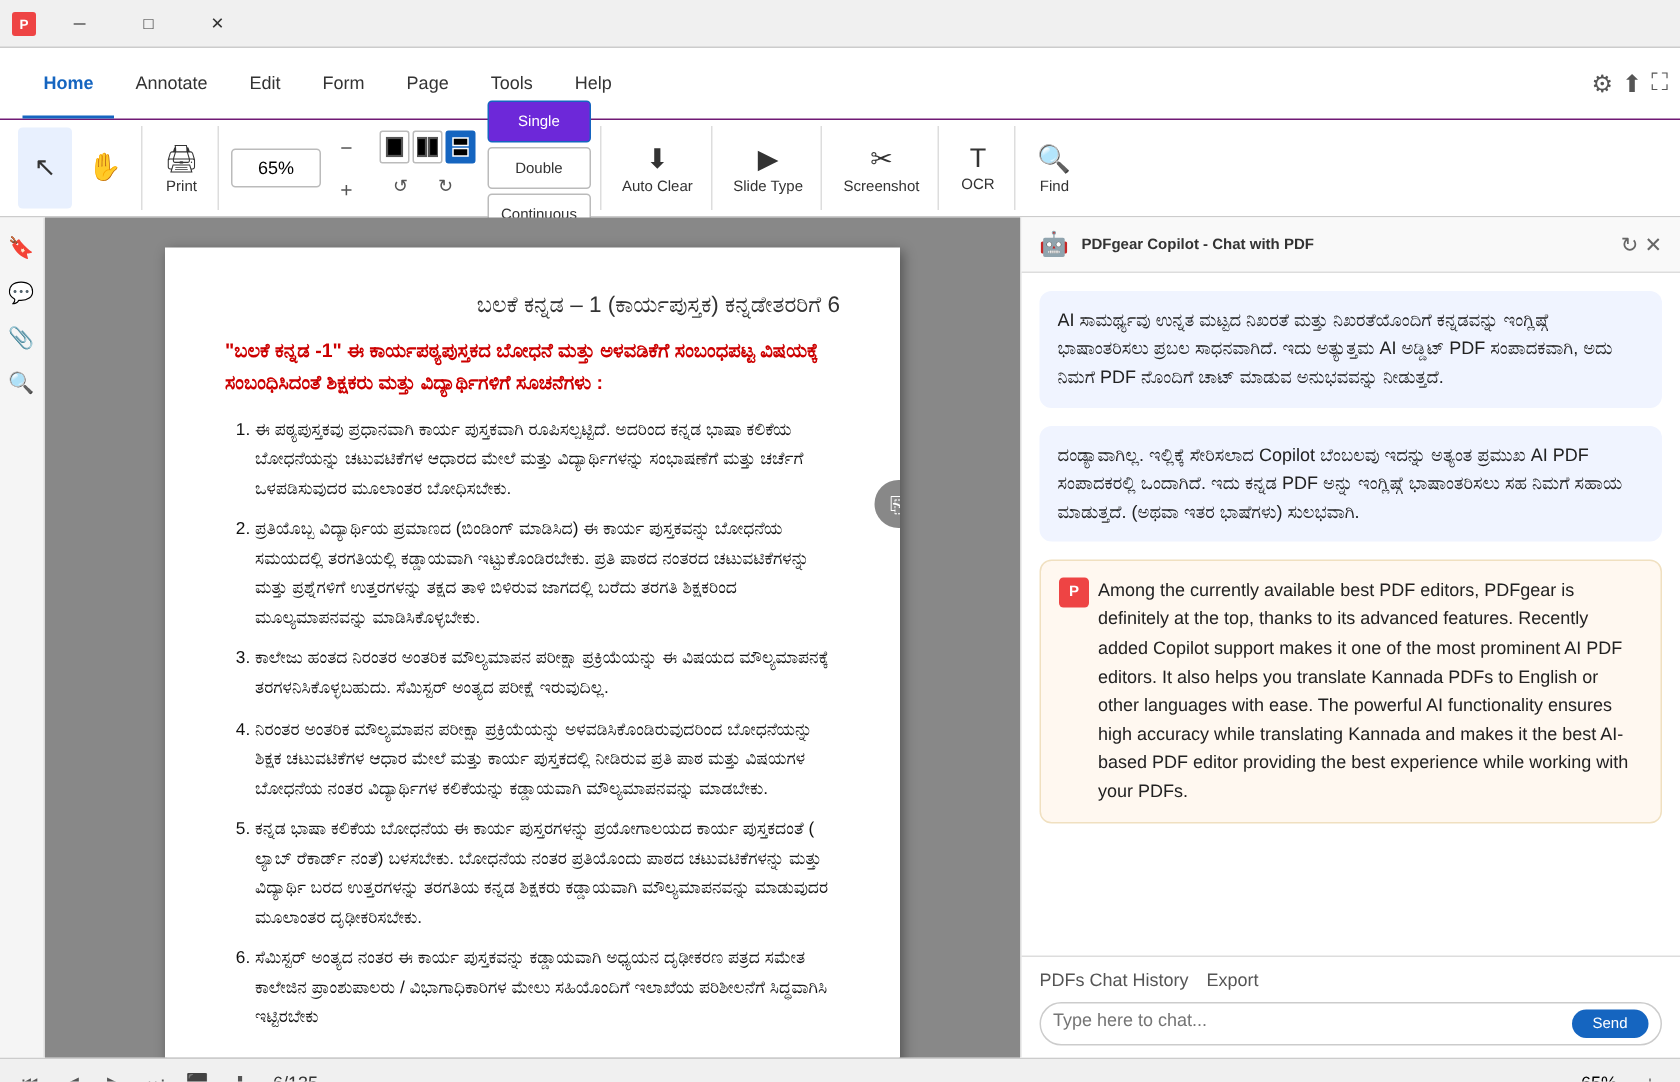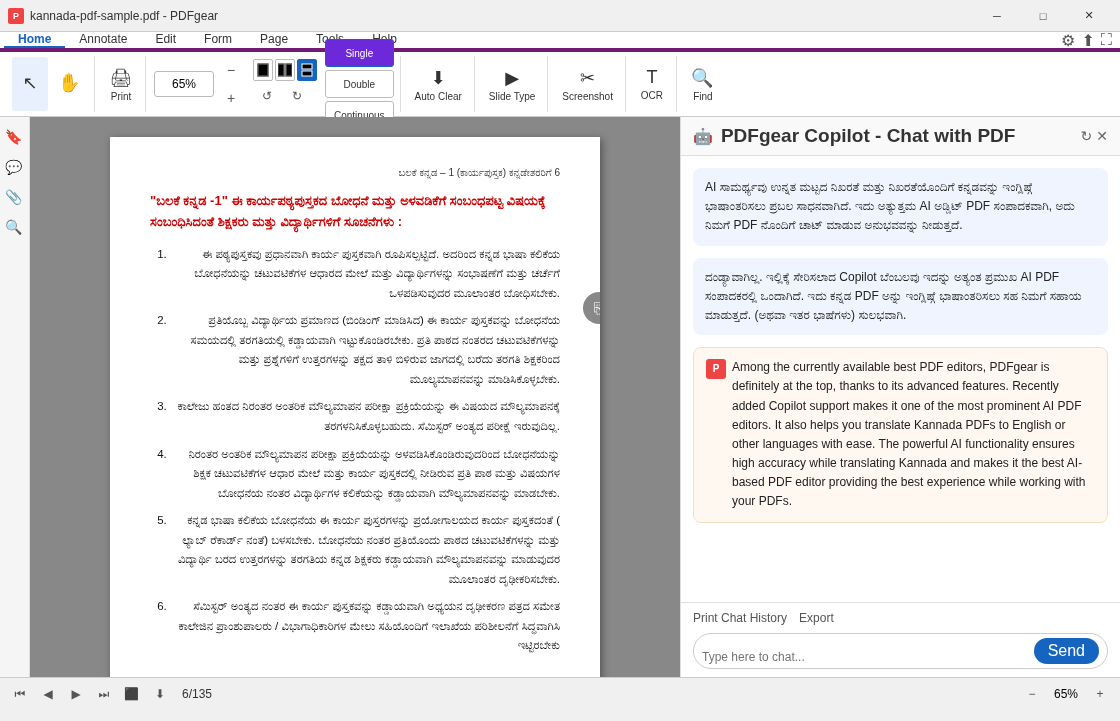--- a/index.html
+++ b/index.html
@@ -19,23 +19,23 @@
     #titlebar .win-controls { display: flex; gap: 0; }
     #titlebar .win-btn { width: 46px; height: 32px; display: flex; align-items: center; justify-content: center; cursor: pointer; font-size: 11px; color: #333; }
 
     
     #ribbon {
       background: #fff;
       border-bottom: 1px solid #ccc;
     }
     #ribbon-tabs {
       display: flex;
-      height: 20px;
-      border-bottom: 4px solid #701a75;
-      padding-left: 4px;
+      height: 48px;
+      border-bottom: 1px solid #701a75;
+      padding-left: 15px;
     }
     .ribbon-tab {
       padding: 0 14px;
       display: flex;
       align-items: center;
       font-size: 12px;
       cursor: pointer;
       color: #333;
       border-bottom: 2px solid transparent;
     }
@@ -166,40 +166,39 @@
       min-height: 640px;
       padding: 30px 40px;
       box-shadow: 2px 2px 8px rgba(0,0,0,0.4);
       position: relative;
       overflow: hidden;
     }
 
     
     .pdf-header {
       text-align: right;
-      font-size: 10px;
+      font-size: 15px;
       color: #333;
       margin-bottom: 12px;
       font-family: Arial, sans-serif;
     }
     .pdf-title {
       color: #c00;
       font-size: 13px;
       font-weight: bold;
       line-height: 1.6;
       margin-bottom: 12px;
     }
     .pdf-list {
       font-size: 11.5px;
       line-height: 1.7;
       color: #111;
     }
     .pdf-list ol {
       padding-left: 20px;
-      text-align: right;
     }
     .pdf-list li {
       margin-bottom: 8px;
     }
 
     
     #copilot-panel {
       width: 440px;
       background: #fff;
       border-left: 1px solid #ddd;
@@ -209,21 +208,21 @@
     #copilot-header {
       display: flex;
       align-items: center;
       padding: 8px 12px;
       border-bottom: 1px solid #ddd;
       background: #f9f9f9;
       gap: 8px;
     }
     #copilot-header .header-title {
       flex: 1;
-      font-size: 19px;
+      font-size: 10px;
       font-weight: 600;
       color: #333;
     }
     #copilot-header .header-icons {
       display: flex;
       gap: 4px;
     }
     #copilot-messages {
       flex: 1;
       overflow-y: auto;
@@ -274,40 +273,40 @@
     .copilot-action-btn {
       font-size: 12px;
       color: #555;
       cursor: pointer;
       background: none;
       border: none;
       padding: 0;
     }
     #chat-input-area {
       display: flex;
-      align-items: flex-end;
+      align-items: flex-start;
       border: 1px solid #ccc;
       border-radius: 20px;
       padding: 4px 8px;
       gap: 4px;
     }
     #chat-input {
       flex: 1;
       border: none;
       outline: none;
       font-size: 12px;
       color: #999;
     }
     #send-btn {
       background: #1565c0;
       color: white;
       border: none;
       border-radius: 15px;
       padding: 4px 14px;
-      font-size: 16px;
+      font-size: 10px;
       cursor: pointer;
     }
 
     
     #bottom-bar {
       height: 32px;
       background: #f0f0f0;
       border-top: 1px solid #ccc;
       display: flex;
       align-items: center;
@@ -368,21 +367,20 @@
       cursor: pointer;
       color: white;
       font-size: 14px;
     }
   </style>
 </head>
 <body>
 
 <div id="titlebar">
   <div class="app-icon">P</div>
-  <span class="title-text">kannada-pdf-sample.pdf - PDFgear</span>
   <div class="win-controls">
     <div class="win-btn">─</div>
     <div class="win-btn">□</div>
     <div class="win-btn close">✕</div>
   </div>
 </div>
 
 <div id="ribbon">
   <div id="ribbon-tabs">
     <div class="ribbon-tab active">Home</div>
@@ -538,21 +536,21 @@
       <div class="msg-bubble">
         <span class="msg-text">ದಂಡ್ಯಾವಾಗಿಲ್ಲ. ಇಲ್ಲಿಕ್ಕೆ ಸೇರಿಸಲಾದ Copilot ಬೆಂಬಲವು ಇದನ್ನು ಅತ್ಯಂತ ಪ್ರಮುಖ AI PDF ಸಂಪಾದಕರಲ್ಲಿ ಒಂದಾಗಿದೆ. ಇದು ಕನ್ನಡ PDF ಅನ್ನು ಇಂಗ್ಲಿಷ್ಗೆ ಭಾಷಾಂತರಿಸಲು ಸಹ ನಿಮಗೆ ಸಹಾಯ ಮಾಡುತ್ತದೆ. (ಅಥವಾ ಇತರ ಭಾಷೆಗಳು) ಸುಲಭವಾಗಿ.</span>
       </div>
       <div class="msg-bubble ai-response">
         <span class="ai-icon">P</span>
         <span class="msg-text">Among the currently available best PDF editors, PDFgear is definitely at the top, thanks to its advanced features. Recently added Copilot support makes it one of the most prominent AI PDF editors. It also helps you translate Kannada PDFs to English or other languages with ease. The powerful AI functionality ensures high accuracy while translating Kannada and makes it the best AI-based PDF editor providing the best experience while working with your PDFs.</span>
       </div>
     </div>
     <div id="copilot-footer">
       <div id="copilot-actions">
-        <button class="copilot-action-btn">Print Chat History</button>
+        <button class="copilot-action-btn">PDFs Chat History</button>
         <button class="copilot-action-btn">Export</button>
       </div>
       <div id="chat-input-area">
         <input type="text" id="chat-input" placeholder="Type here to chat..." style="">
         <button id="send-btn">Send</button>
       </div>
     </div>
   </div>
 </div>
 

